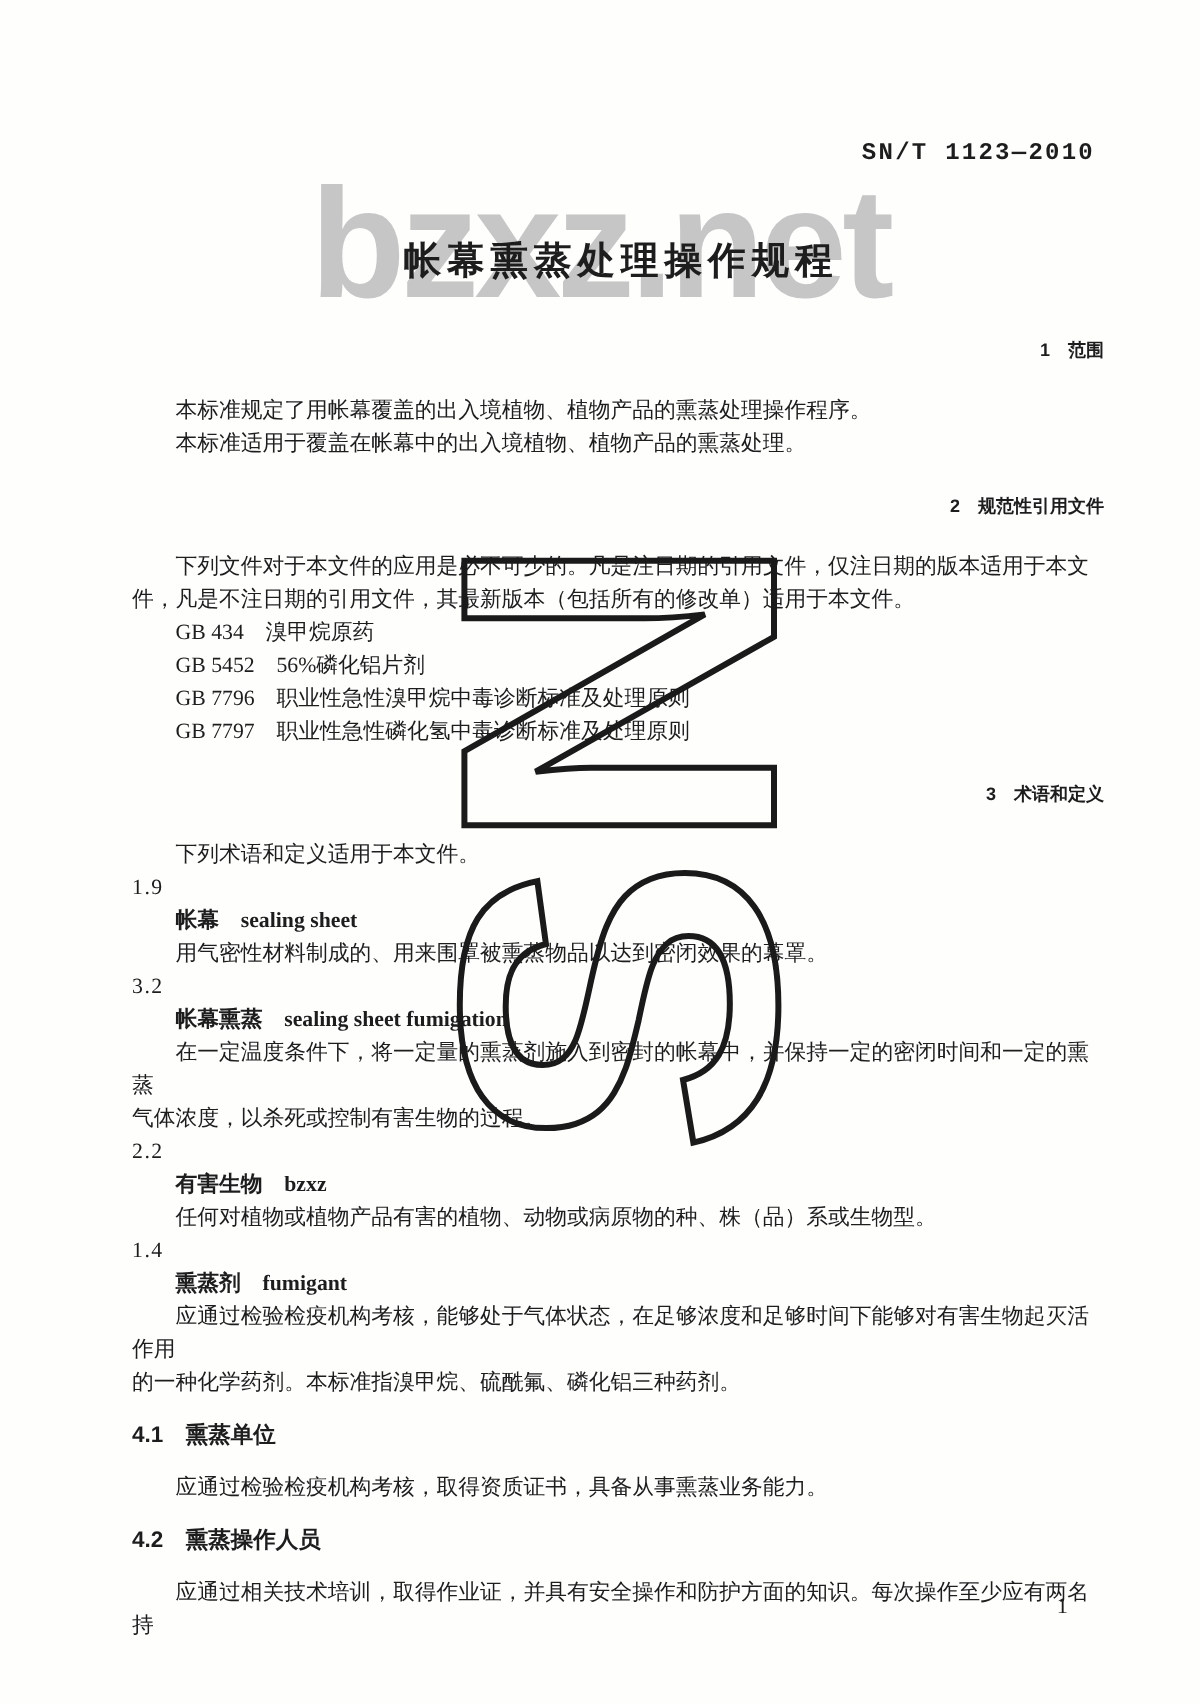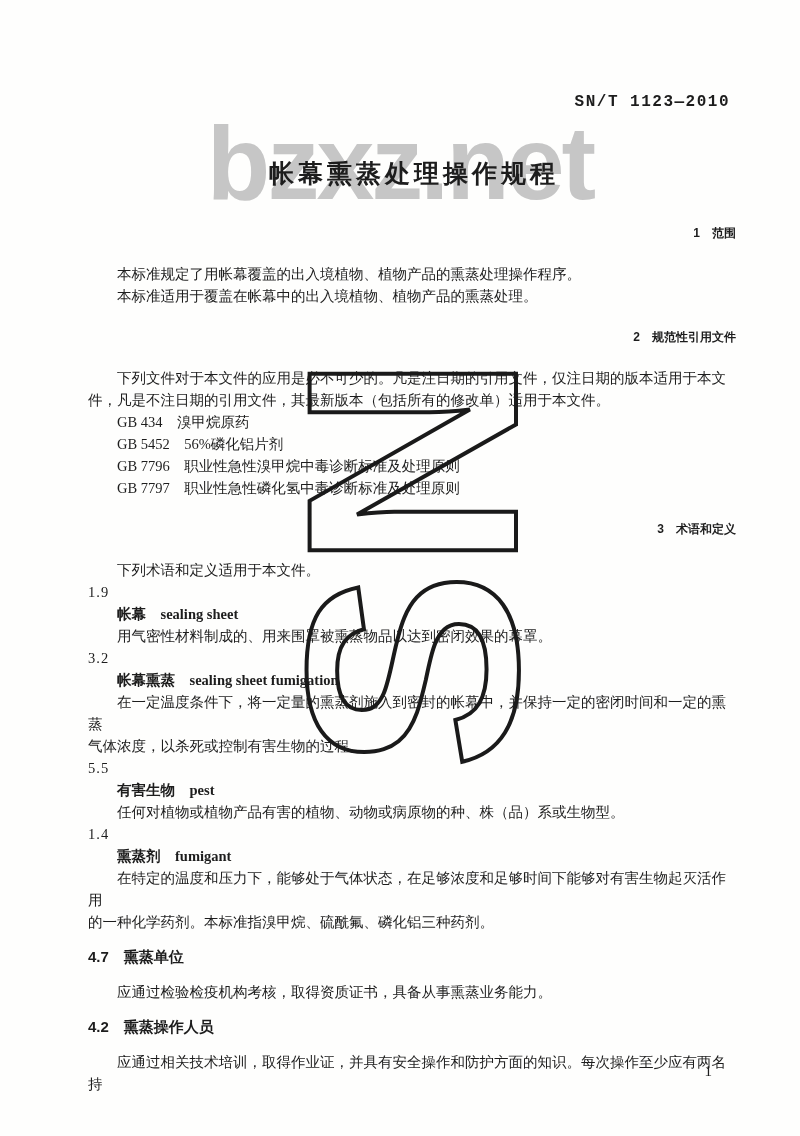--- a/index.html
+++ b/index.html
@@ -80,28 +80,28 @@
       <div class="bl ref">GB 7797　职业性急性磷化氢中毒诊断标准及处理原则</div>
       <div class="bl h1">3　术语和定义</div>
       <div class="bl para">下列术语和定义适用于本文件。</div>
       <div class="bl num">1.9</div>
       <div class="bl term">帐幕　sealing sheet</div>
       <div class="bl para">用气密性材料制成的、用来围罩被熏蒸物品以达到密闭效果的幕罩。</div>
       <div class="bl num">3.2</div>
       <div class="bl term">帐幕熏蒸　sealing sheet fumigation</div>
       <div class="bl para">在一定温度条件下，将一定量的熏蒸剂施入到密封的帐幕中，并保持一定的密闭时间和一定的熏蒸</div>
       <div class="bl line">气体浓度，以杀死或控制有害生物的过程。</div>
-      <div class="bl num">5.5</div>
-      <div class="bl term">有害生物　pest</div>
+      <div class="bl num">2.2</div>
+      <div class="bl term">有害生物　bzxz</div>
       <div class="bl para">任何对植物或植物产品有害的植物、动物或病原物的种、株（品）系或生物型。</div>
       <div class="bl num">1.4</div>
       <div class="bl term">熏蒸剂　fumigant</div>
-      <div class="bl para">在特定的温度和压力下，能够处于气体状态，在足够浓度和足够时间下能够对有害生物起灭活作用</div>
+      <div class="bl para">应通过检验检疫机构考核，能够处于气体状态，在足够浓度和足够时间下能够对有害生物起灭活作用</div>
       <div class="bl line">的一种化学药剂。本标准指溴甲烷、硫酰氟、磷化铝三种药剂。</div>
-      <div class="bl h2">4.7　熏蒸单位</div>
+      <div class="bl h2">4.1　熏蒸单位</div>
       <div class="bl para">应通过检验检疫机构考核，取得资质证书，具备从事熏蒸业务能力。</div>
       <div class="bl h2">4.2　熏蒸操作人员</div>
       <div class="bl para">应通过相关技术培训，取得作业证，并具有安全操作和防护方面的知识。每次操作至少应有两名持</div>
     </div>
 
   <div class="page-number">1</div>
 
 </div>
 
 </body></html>

